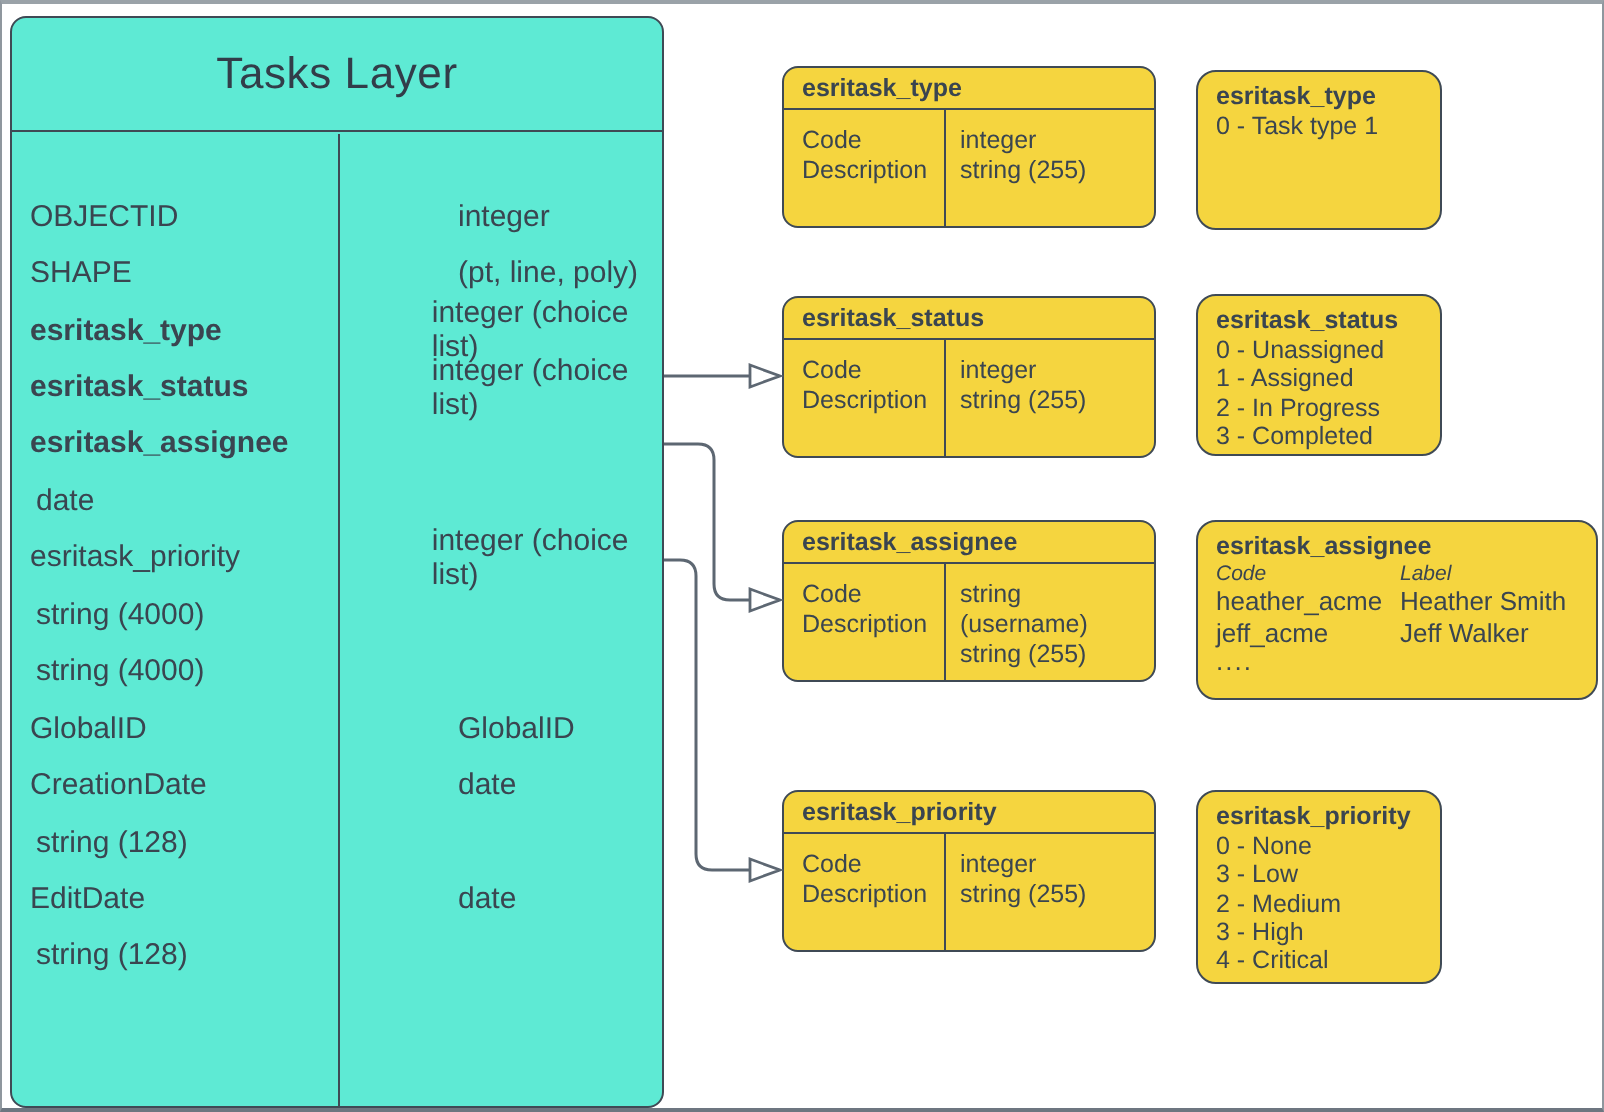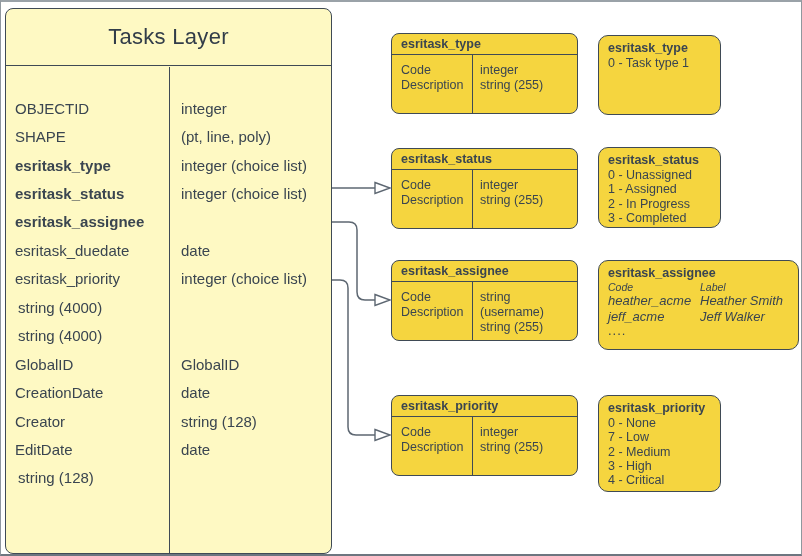--- a/index.html
+++ b/index.html
@@ -12,30 +12,30 @@
   *{margin:0;padding:0;box-sizing:border-box;}
   html,body{background:#e9e9e9;font-family:"Liberation Sans",sans-serif;}
   .canvas{
     position:relative;width:802px;height:556px;background:#fff;
     border:1px solid var(--frame);border-top:2px solid #9aa2a8;border-bottom:2px solid #6d7680;
     overflow:hidden;color:var(--text);
   }
   
   .tasks-layer{
     position:absolute;left:4px;top:6px;width:327px;height:546px;
-    background:#fef9c3;border:1.6px solid var(--border);border-radius:8px;
+    background:#5eead4;border:1.6px solid var(--border);border-radius:8px;
   }
   .tl-title{
     height:57px;display:flex;align-items:center;justify-content:center;
     font-size:22px;letter-spacing:.3px;border-bottom:1.2px solid var(--border);
     color:#323d49;
   }
   .tl-fields{position:absolute;top:58px;left:0;right:0;bottom:0;padding-top:27px;overflow:hidden;}
   .tl-divider{position:absolute;left:163px;top:0;bottom:0;width:1.2px;background:var(--border);}
-  .field-row{display:flex;align-items:center;height:28.45px;font-size:15px;}
+  .field-row{display:flex;align-items:center;height:28.45px;font-size:15px;gap:48px;}
   .field-name{width:163px;padding-left:9px;}
   .field-name.bold{font-weight:700;}
   .field-type{padding-left:12px;}
   
   .mbox{
     position:absolute;left:390px;width:187px;height:81px;
     background:var(--yellow);border:1.6px solid var(--border);border-radius:8px;
     font-size:12.5px;line-height:15px;overflow:hidden;
   }
   .mbox-0{top:31px;}.mbox-1{top:146px;}.mbox-2{top:258px;}.mbox-3{top:393px;}
@@ -49,21 +49,21 @@
     background:var(--yellow);border:1.6px solid var(--border);border-radius:10px;
     font-size:12.5px;line-height:14.2px;padding:5px 6px 0 9px;overflow:hidden;
   }
   .vbox-0{top:33px;height:80px;}
   .vbox-1{top:145px;height:81px;}
   .vbox-2{top:258px;width:201px;height:90px;}
   .vbox-3{top:393px;height:97px;}
   .vbox-header{font-weight:700;margin-bottom:1px;}
   .vbox-grid{display:grid;grid-template-columns:88px 1fr;column-gap:4px;}
   .vbox-colhead{font-style:italic;font-size:10.5px;line-height:12px;}
-  .vbox-cell{font-size:13px;line-height:15.5px;white-space:nowrap;font-style:italic;}
+  .vbox-cell{font-size:13px;line-height:15.5px;white-space:nowrap;}
   .vbox-more{font-size:13px;letter-spacing:1px;}
   
   .connectors{position:absolute;left:0;top:0;width:802px;height:556px;pointer-events:none;}
 </style>
 </head>
 <body>
 
 <div class="canvas">
 
   <div class="tasks-layer">
@@ -84,21 +84,20 @@
           <div class="field-type">integer (choice list)</div>
         </div>
         <div class="field-row">
           <div class="field-name bold">esritask_status</div>
           <div class="field-type">integer (choice list)</div>
         </div>
         <div class="field-row">
           <div class="field-name bold">esritask_assignee</div>
         </div>
         <div class="field-row">
-          <div class="field-name">esritask_duedate</div>
           <div class="field-type">date</div>
         </div>
         <div class="field-row">
           <div class="field-name">esritask_priority</div>
           <div class="field-type">integer (choice list)</div>
         </div>
         <div class="field-row">
           <div class="field-type">string (4000)</div>
         </div>
         <div class="field-row">
@@ -106,21 +105,20 @@
         </div>
         <div class="field-row">
           <div class="field-name">GlobalID</div>
           <div class="field-type">GlobalID</div>
         </div>
         <div class="field-row">
           <div class="field-name">CreationDate</div>
           <div class="field-type">date</div>
         </div>
         <div class="field-row">
-          <div class="field-name">Creator</div>
           <div class="field-type">string (128)</div>
         </div>
         <div class="field-row">
           <div class="field-name">EditDate</div>
           <div class="field-type">date</div>
         </div>
         <div class="field-row">
           <div class="field-type">string (128)</div>
         </div>
       </div>
@@ -201,21 +199,21 @@
           <div class="vbox-cell">heather_acme</div>
           <div class="vbox-cell">Heather Smith</div>
           <div class="vbox-cell">jeff_acme</div>
           <div class="vbox-cell">Jeff Walker</div>
         </div>
         <div class="vbox-more">....</div>
       </div>
       <div class="vbox vbox-3">
         <div class="vbox-header">esritask_priority</div>
         <div>0 - None</div>
-        <div>7 - Low</div>
+        <div>3 - Low</div>
         <div>2 - Medium</div>
         <div>3 - High</div>
         <div>4 - Critical</div>
       </div>
     </div>
 
   <svg class="connectors" viewBox="0 0 802 556">
     <g stroke="#5d6772" stroke-width="1.5" fill="none">
       <path d="M331,186 H374"></path>
       <path d="M331,220 H348 Q356,220 356,228 V290 Q356,298 364,298 H374"></path>

